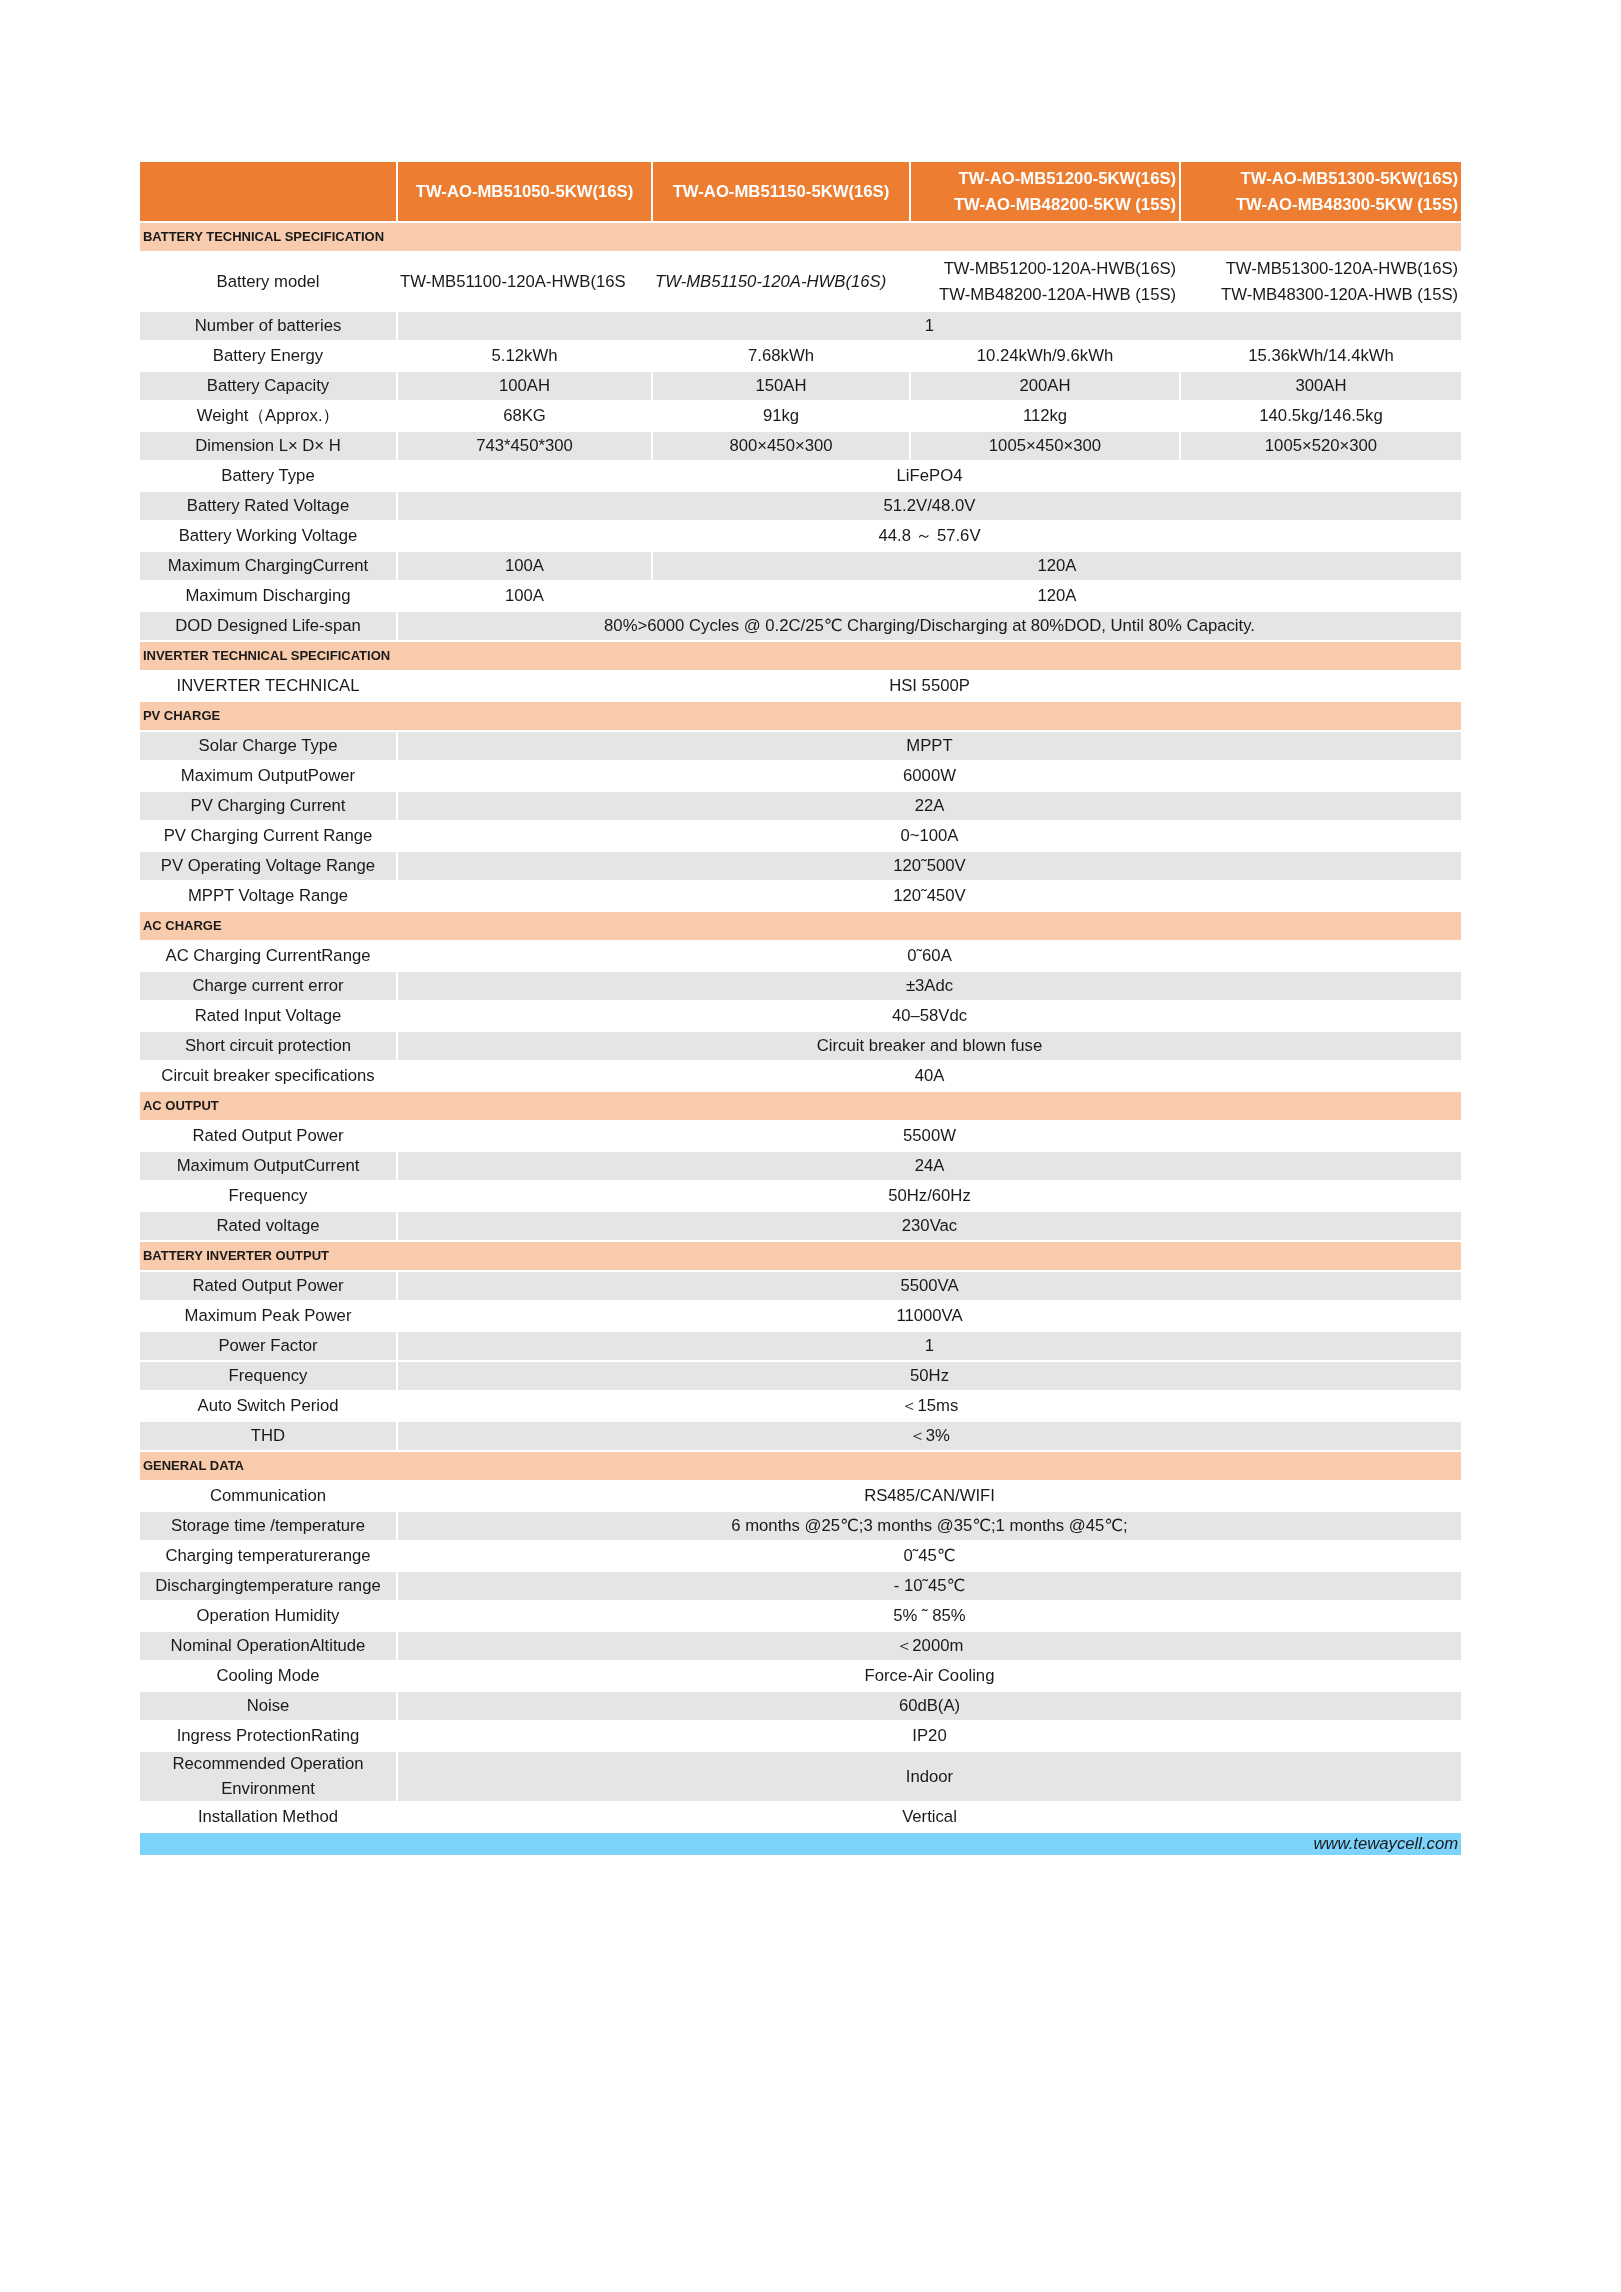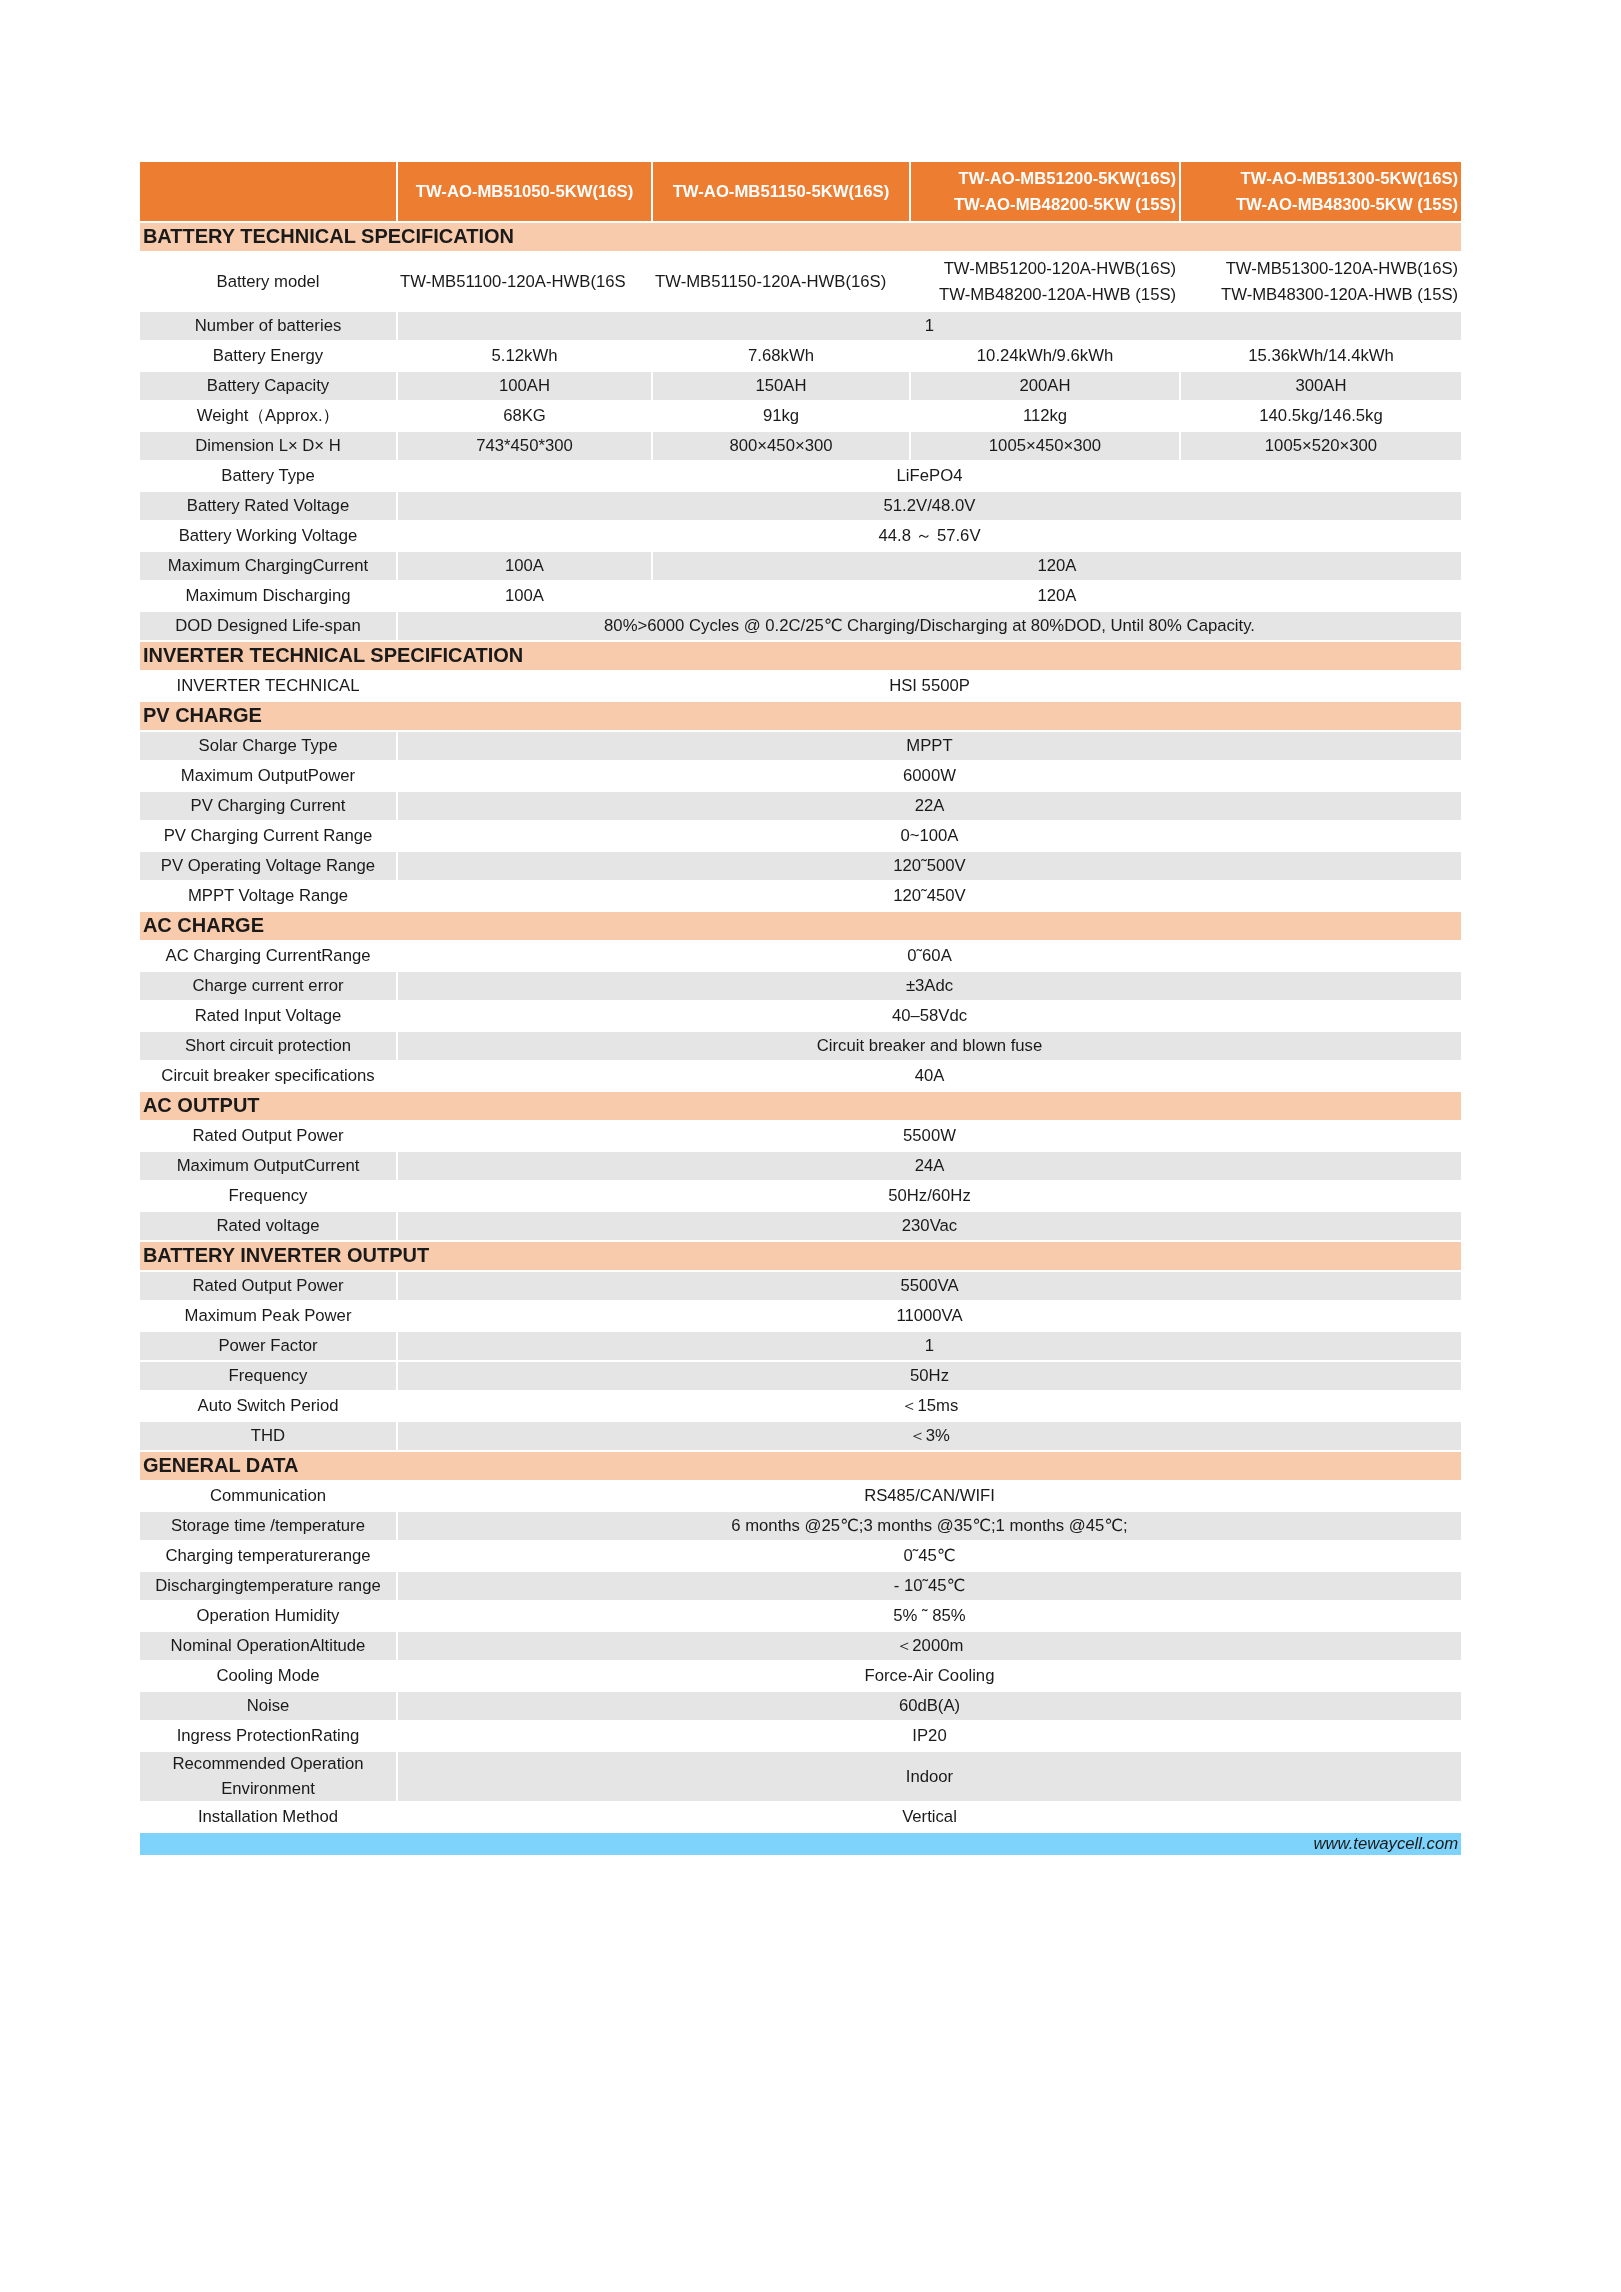--- a/index.html
+++ b/index.html
@@ -7,21 +7,21 @@
   .sheet { position:absolute; left:138px; top:160px; width:1322px; }
   table.spec { border-collapse:collapse; width:1322px; table-layout:fixed; font-size:16.7px; }
   table.spec td { padding:0 2.9px; height:28px; border:2px solid #ffffff; white-space:nowrap; overflow:hidden; line-height:21.6px; }
   table.spec col.c0 { width:258px; }
   table.spec col.c1 { width:255px; }
   table.spec col.c2 { width:258px; }
   table.spec col.c3 { width:270px; }
   table.spec col.c4 { width:282px; }
   tr.head td { background:#ED7D31; color:#ffffff; font-weight:bold; text-align:center; height:59px; font-size:16.7px; line-height:25.5px; }
   tr.head td.blank { background:#ED7D31; }
-  tr.section td { background:#F8CBAD; font-weight:bold; font-size:20px; }
+  tr.section td { background:#F8CBAD; font-weight:bold; font-size:13px; }
   tr.peach td { background:#e5e5e5; }
   tr.white td { background:#ffffff; }
   td.label { text-align:center; }
   td.val { text-align:center; }
   tr.tall td { height:57px; line-height:25.5px; }
   tr.dbl td { height:39px; }
   tr.dbl td.label { white-space:normal; line-height:24.5px; }
   tr.footer td { background:#7dd3fc; text-align:right; height:21.6px;font-style:italic; }
   .two-line { display:block;text-align:right; }
 </style>
@@ -52,21 +52,21 @@
             <span class="two-line">TW-AO-MB48300-5KW (15S)</span>
           </td>
     </tr>
 
     <tr class="section">
       <td colspan="5">BATTERY TECHNICAL SPECIFICATION</td>
     </tr>
     <tr class="white tall">
       <td class="label">Battery model</td>
       <td class="val" style="text-align:left;padding-left:2px;"><span>TW-MB51100-120A-HWB(16S</span></td>
-      <td class="val" style="text-align:left;padding-left:2px;"><span>TW-MB51150-120A-HWB(16S)</span></td>
+      <td class="val" style="text-align:left;padding-left:2px;font-style:italic;"><span>TW-MB51150-120A-HWB(16S)</span></td>
       <td class="val">
             <span class="two-line">TW-MB51200-120A-HWB(16S)</span>
             <span class="two-line">TW-MB48200-120A-HWB (15S)</span>
           </td>
       <td class="val">
             <span class="two-line">TW-MB51300-120A-HWB(16S)</span>
             <span class="two-line">TW-MB48300-120A-HWB (15S)</span>
           </td>
     </tr>
     <tr class="peach">

